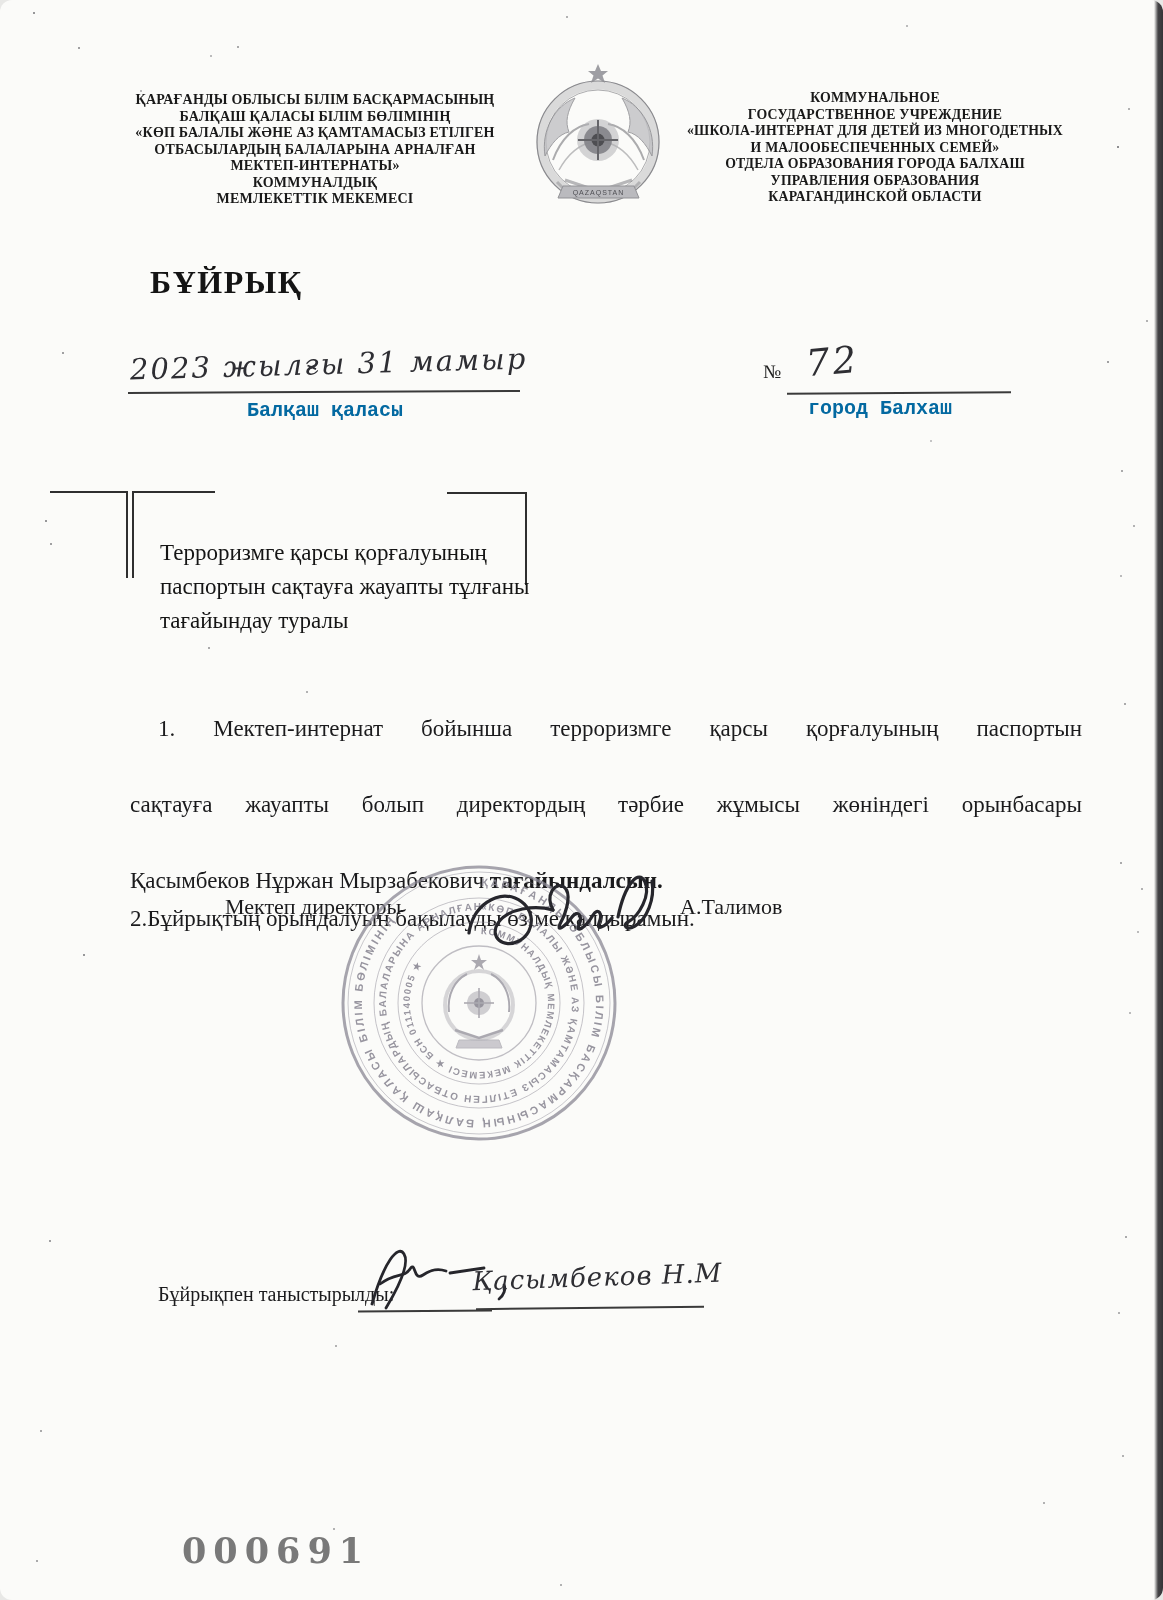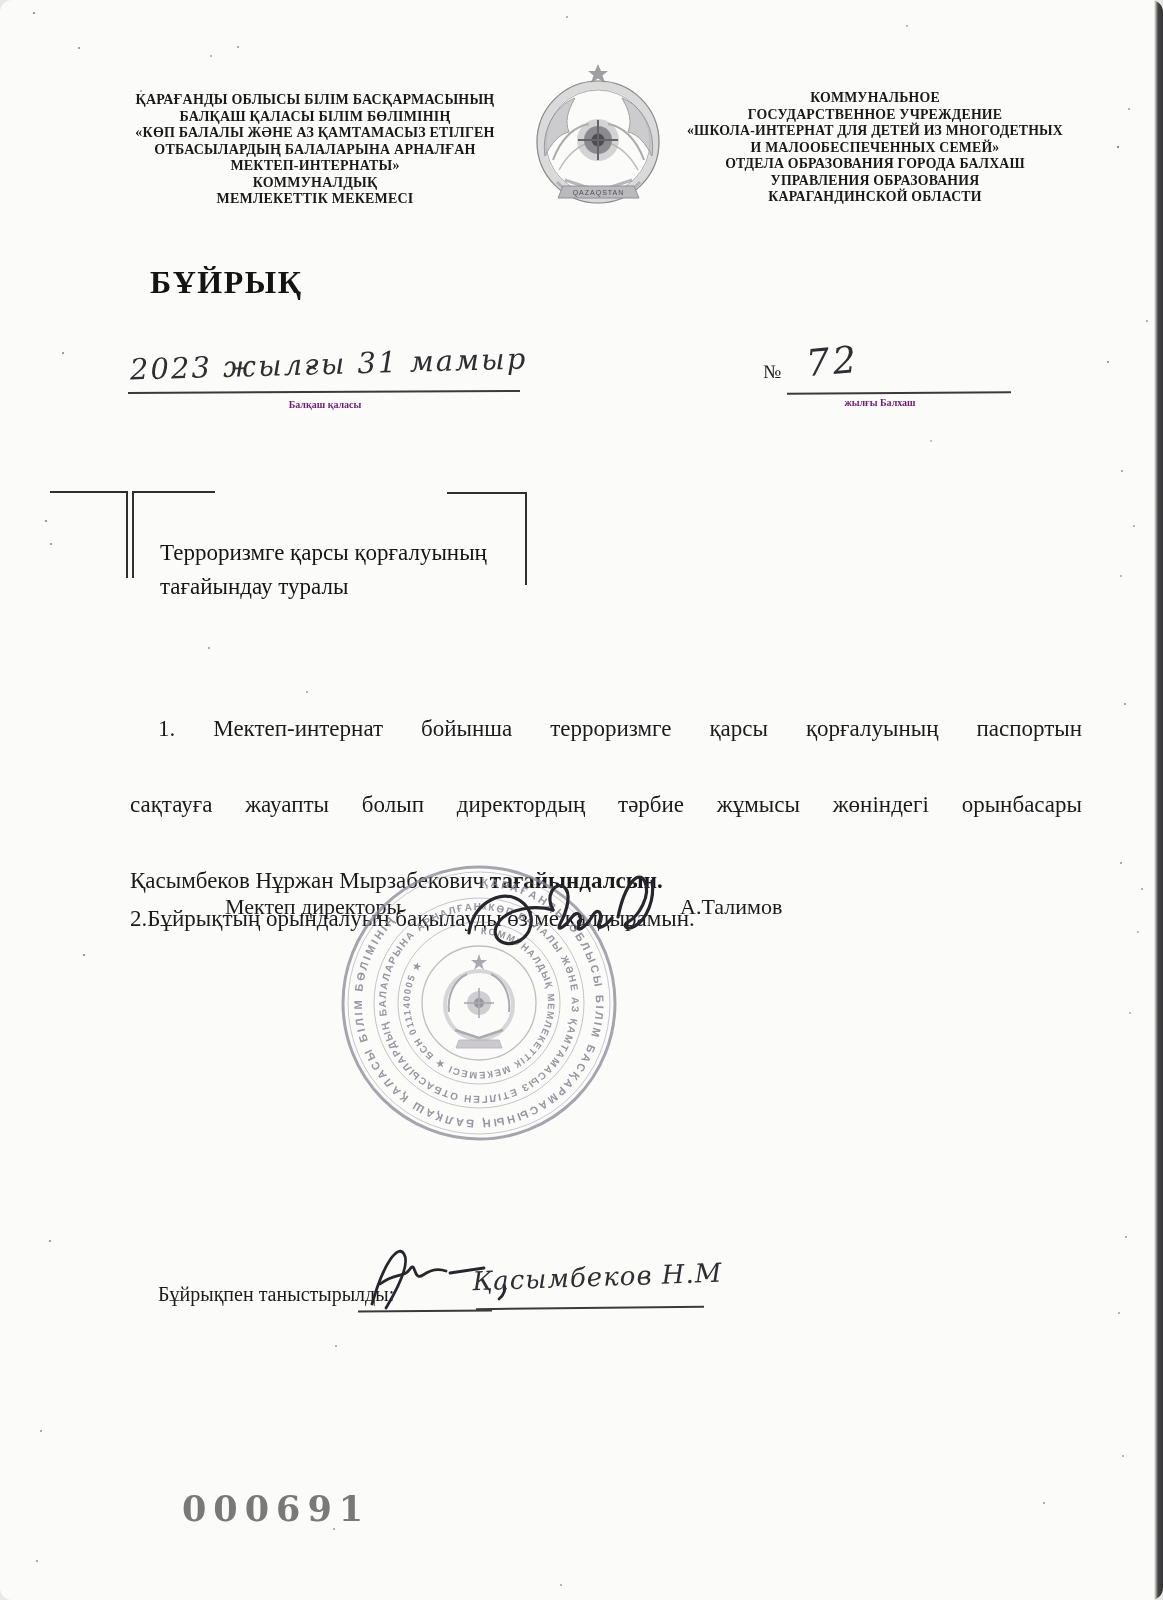--- a/index.html
+++ b/index.html
@@ -12,33 +12,33 @@
   
   .org-block{ text-align:center; font-weight:bold; font-size:14px; line-height:16.5px; letter-spacing:.2px; color:#191919; }
   .org-block div{white-space:nowrap;}
   
   .order-type{ font-weight:bold; font-size:32px; letter-spacing:1.5px; color:#141414; }
   
   .hand{ font-style:italic; color:#2e2e33; font-family:"DejaVu Serif", serif; }
   .hand-date{ font-size:29px; transform:rotate(-1.6deg); letter-spacing:2px; white-space:nowrap; }
   .hand-num{ font-size:37px; transform:rotate(-5deg); letter-spacing:3px; }
   .hand-name{ font-size:26px; transform:rotate(-2deg); letter-spacing:1px; white-space:nowrap; }
-  .place{ font-weight:bold; font-size:10px; text-align:center; color:#701a75; }
+  .place{ font-weight:bold; font-size:20px; text-align:center; color:#0369a1;font-family:Liberation Mono, monospace; }
   .num-sign{ font-size:19px; color:#222; }
   .u-line{ background:#3a3a3a; height:2px; }
   .thin-line{ background:#2f2f2f; }
   
   .doc-title{ font-weight:normal; font-size:23px; line-height:34px; color:#151515; }
   .body-text{ font-size:23px; line-height:38px; color:#1b1b1d; width:952px; }
   .jline{ text-align:justify; }
   .jline::after{ content:""; display:inline-block; width:100%; }
   .b{ font-weight:bold; }
   .sig-label{ font-size:22px; color:#1b1b1d; white-space:nowrap; }
   .ack-label{ font-size:20px; color:#1b1b1d; white-space:nowrap; }
-  .form-number{ font-family:"DejaVu Serif", serif; font-weight:bold; font-size:35px; letter-spacing:7px; color:#636363; opacity:.85; }
+  .form-number{ font-family:"DejaVu Serif", serif; font-weight:bold; font-size:35px; letter-spacing:7px; color:#636363; opacity:.85;margin-top:42px; }
   .edge-strip{ top:0; right:0; width:9px; height:1600px; background:linear-gradient(to right, rgba(60,60,62,0), #454447 45%, #353437); }
   .speck-host{ top:0; left:0; width:2px; height:2px; background:transparent;
     box-shadow:
       33px 12px 0 rgba(70,70,75,.55), 78px 47px 0 rgba(70,70,75,.5), 237px 46px 0 rgba(70,70,75,.45),
       140px 90px 0 rgba(70,70,75,.35), 566px 16px 0 rgba(70,70,75,.4), 906px 25px 0 rgba(70,70,75,.35),
       1117px 146px 0 rgba(70,70,75,.6), 1128px 108px 0 rgba(70,70,75,.4), 210px 55px 0 rgba(70,70,75,.35),
       62px 352px 0 rgba(70,70,75,.5), 1107px 361px 0 rgba(70,70,75,.5), 1146px 320px 0 rgba(70,70,75,.4),
       45px 520px 0 rgba(70,70,75,.55), 50px 543px 0 rgba(70,70,75,.5), 1121px 470px 0 rgba(70,70,75,.45),
       1133px 525px 0 rgba(70,70,75,.4), 208px 647px 0 rgba(70,70,75,.45), 306px 691px 0 rgba(70,70,75,.4),
       1124px 703px 0 rgba(70,70,75,.45), 930px 440px 0 rgba(70,70,75,.3), 83px 954px 0 rgba(70,70,75,.55),
@@ -103,31 +103,32 @@
 
   <div class="abs order-type" style="left:150px; top:264px; width:350px; ">БҰЙРЫҚ</div>
 
   <div class="abs hand hand-date" style="left:130px; top:347px;">2023 жылғы 31 мамыр</div>
   <div class="abs u-line" style="left:128px; top:391px; width:392px; transform:rotate(-0.3deg);"></div>
   <div class="abs place" style="left:200px; top:399px; width:250px;">Балқаш қаласы</div>
 
   <div class="abs num-sign" style="left:763px; top:361px;">№</div>
   <div class="abs hand hand-num" style="left:806px; top:340px;">72</div>
   <div class="abs u-line" style="left:787px; top:392px; width:224px; transform:rotate(-0.4deg);"></div>
-  <div class="abs place" style="left:790px; top:397px; width:180px;">жылғы Балхаш</div>
+  <div class="abs place" style="left:790px; top:397px; width:180px;">город Балхаш</div>
 
   <div class="abs thin-line" style="left:50px;  top:491px; width:77px; height:2px;"></div>
   <div class="abs thin-line" style="left:133px; top:491px; width:82px; height:2px;"></div>
   <div class="abs thin-line" style="left:126px; top:491px; width:2px; height:87px;"></div>
   <div class="abs thin-line" style="left:132px; top:491px; width:2px; height:87px;"></div>
   <div class="abs thin-line" style="left:447px; top:492px; width:80px; height:2px;"></div>
   <div class="abs thin-line" style="left:525px; top:492px; width:2px; height:93px;"></div>
 
   <div class="abs doc-title" style="left:160px; top:536px; width:480px;">
     <div>Терроризмге қарсы қорғалуының</div>
+    <div>паспортын сақтауға жауапты тұлғаны</div>
     <div>тағайындау туралы</div>
   </div>
 
   <div class="abs body-text" style="left:130px; top:710px;">
     <div class="jline" style="text-indent:28px;">1. Мектеп-интернат бойынша терроризмге қарсы қорғалуының паспортын</div>
     <div class="jline">сақтауға жауапты болып директордың тәрбие жұмысы жөніндегі орынбасары</div>
     <div><span>Қасымбеков Нұржан Мырзабекович </span><span class="b">тағайындалсын.</span></div>
     <div>2.Бұйрықтың орындалуын бақылауды өзіме қалдырамын.</div>
   </div>
 

